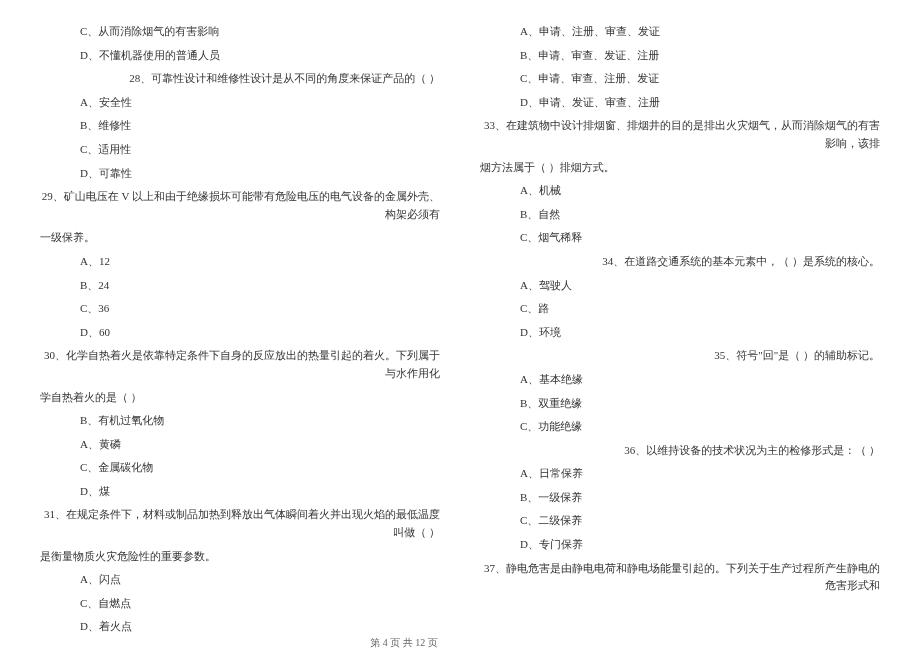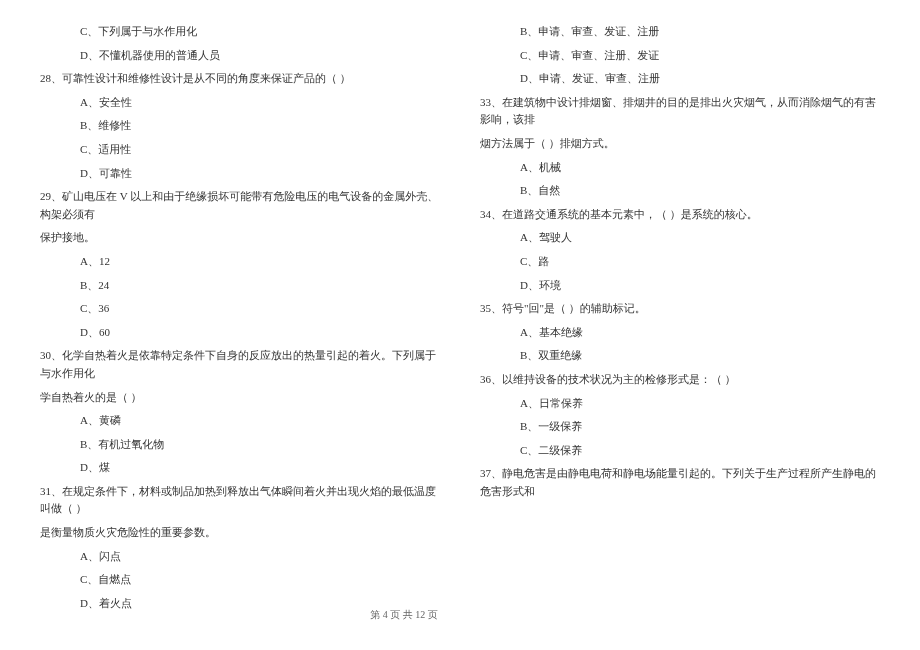--- a/index.html
+++ b/index.html
@@ -27,81 +27,87 @@
       display: flex;
       flex-direction: column;
     }
     .option-line {
       padding: 3px 0 3px 40px;
       line-height: 1.6;
     }
     .question-line {
       padding: 3px 0 3px 0;
       line-height: 1.6;
+      text-align: right;
     }
     .question-cont {
       padding: 3px 0 3px 0;
       line-height: 1.6;
     }
     .footer {
       position: absolute;
-      bottom: 28px;
+      bottom: 0;
       width: 808px;
       text-align: center;
       font-size: 10px;
       color: #666;
     }
   </style>
 </head>
 <body>
 
 <div class="page">
   <div class="column">
-    <div class="option-line">C、下列属于与水作用化</div>
+    <div class="option-line">C、从而消除烟气的有害影响</div>
     <div class="option-line">D、不懂机器使用的普通人员</div>
     <div class="question-line">28、可靠性设计和维修性设计是从不同的角度来保证产品的（    ）</div>
     <div class="option-line">A、安全性</div>
     <div class="option-line">B、维修性</div>
     <div class="option-line">C、适用性</div>
     <div class="option-line">D、可靠性</div>
     <div class="question-line">29、矿山电压在 V 以上和由于绝缘损坏可能带有危险电压的电气设备的金属外壳、构架必须有</div>
-    <div class="question-cont">保护接地。</div>
+    <div class="question-cont">一级保养。</div>
     <div class="option-line">A、12</div>
     <div class="option-line">B、24</div>
     <div class="option-line">C、36</div>
     <div class="option-line">D、60</div>
     <div class="question-line">30、化学自热着火是依靠特定条件下自身的反应放出的热量引起的着火。下列属于与水作用化</div>
     <div class="question-cont">学自热着火的是（    ）</div>
+    <div class="option-line">B、有机过氧化物</div>
     <div class="option-line">A、黄磷</div>
-    <div class="option-line">B、有机过氧化物</div>
+    <div class="option-line">C、金属碳化物</div>
     <div class="option-line">D、煤</div>
     <div class="question-line">31、在规定条件下，材料或制品加热到释放出气体瞬间着火并出现火焰的最低温度叫做（    ）</div>
     <div class="question-cont">是衡量物质火灾危险性的重要参数。</div>
     <div class="option-line">A、闪点</div>
     <div class="option-line">C、自燃点</div>
     <div class="option-line">D、着火点</div>
 
   </div>
 
   <div class="column">
+    <div class="option-line">A、申请、注册、审查、发证</div>
     <div class="option-line">B、申请、审查、发证、注册</div>
     <div class="option-line">C、申请、审查、注册、发证</div>
     <div class="option-line">D、申请、发证、审查、注册</div>
     <div class="question-line">33、在建筑物中设计排烟窗、排烟井的目的是排出火灾烟气，从而消除烟气的有害影响，该排</div>
     <div class="question-cont">烟方法属于（    ）排烟方式。</div>
     <div class="option-line">A、机械</div>
     <div class="option-line">B、自然</div>
+    <div class="option-line">C、烟气稀释</div>
     <div class="question-line">34、在道路交通系统的基本元素中，（    ）是系统的核心。</div>
     <div class="option-line">A、驾驶人</div>
     <div class="option-line">C、路</div>
     <div class="option-line">D、环境</div>
     <div class="question-line">35、符号"回"是（    ）的辅助标记。</div>
     <div class="option-line">A、基本绝缘</div>
     <div class="option-line">B、双重绝缘</div>
+    <div class="option-line">C、功能绝缘</div>
     <div class="question-line">36、以维持设备的技术状况为主的检修形式是：（    ）</div>
     <div class="option-line">A、日常保养</div>
     <div class="option-line">B、一级保养</div>
     <div class="option-line">C、二级保养</div>
+    <div class="option-line">D、专门保养</div>
     <div class="question-line">37、静电危害是由静电电荷和静电场能量引起的。下列关于生产过程所产生静电的危害形式和</div>
   </div>
 </div>
 
 <div class="footer">第 4 页 共 12 页</div>
 
 </body></html>

